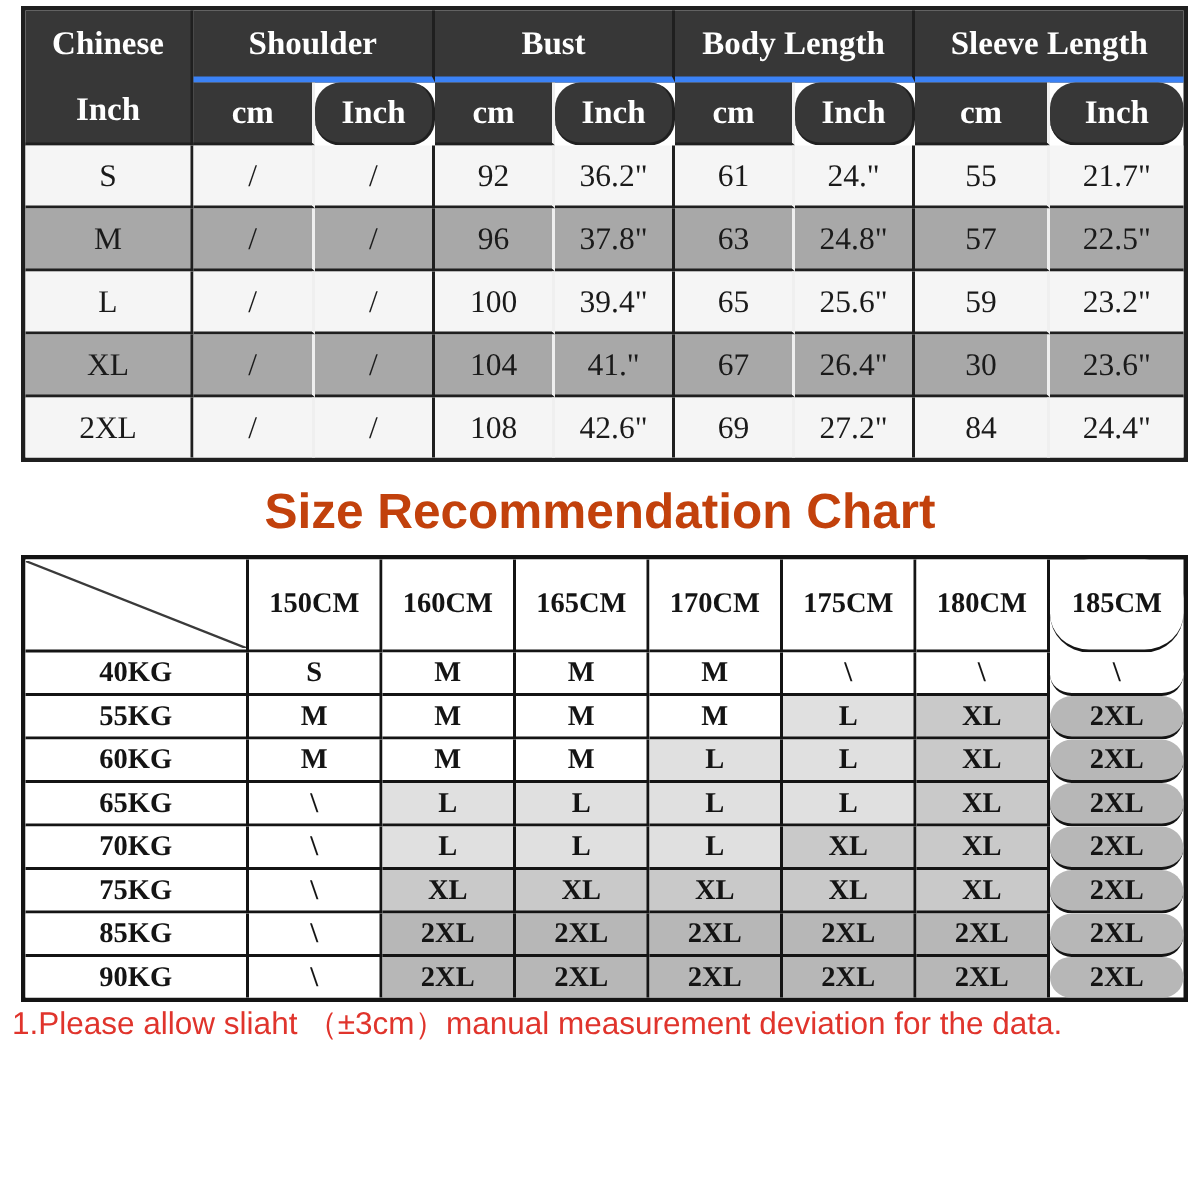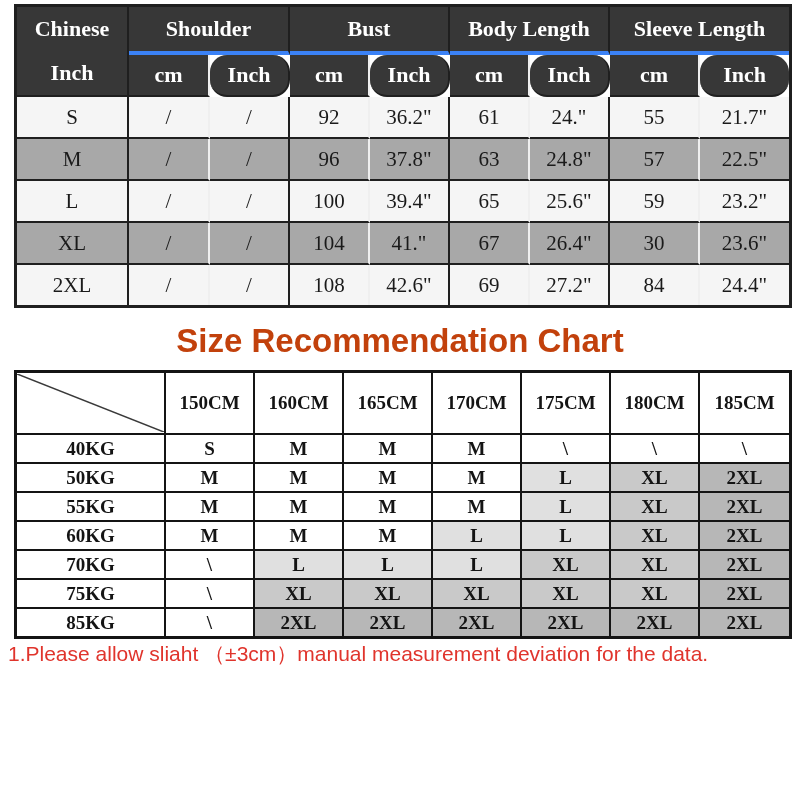--- a/index.html
+++ b/index.html
@@ -57,21 +57,21 @@
   
   .t2{
     margin:0 0 0 14px;width:772px;border:3px solid #141414;
     font-weight:bold;
   }
   .t2 th,.t2 td{
     text-align:center;vertical-align:middle;font-size:19px;color:#141414;
     border-right:2px solid #141414;border-bottom:2px solid #141414;
     background:#ffffff;white-space:nowrap;overflow:hidden;
   }
-  .t2 th:last-child,.t2 td:last-child{border-right:none;}
+  .t2 th:last-child,.t2 td:last-child{border-right:none;border-radius:26px;}
   .t2 tbody tr:last-child th,.t2 tbody tr:last-child td{border-bottom:none;}
   .t2 thead th{height:58px;text-align:center;}
   .t2 tbody th,.t2 tbody td{height:25px;}
   .t2 th.diag{padding:0;position:relative;}
   .t2 th.diag svg{display:block;width:100%;height:100%;}
   .t2 td.sh-l{background:#e0e0e0;}
   .t2 td.sh-xl{background:#c9c9c9;}
   .t2 td.sh-2xl{background:#b7b7b7;}
   
   .notes{
@@ -215,50 +215,50 @@
           <th>40KG</th>
           <td>S</td>
           <td>M</td>
           <td>M</td>
           <td>M</td>
           <td>\</td>
           <td>\</td>
           <td>\</td>
         </tr>
         <tr>
-          <th>50KG</th>
-          <td>M</td>
-          <td>M</td>
-          <td>M</td>
-          <td>M</td>
-          <td class="sh-l">L</td>
-          <td class="sh-xl">XL</td>
-          <td class="sh-2xl">2XL</td>
-        </tr>
-        <tr>
           <th>55KG</th>
           <td>M</td>
           <td>M</td>
           <td>M</td>
           <td>M</td>
           <td class="sh-l">L</td>
           <td class="sh-xl">XL</td>
           <td class="sh-2xl">2XL</td>
         </tr>
         <tr>
           <th>60KG</th>
           <td>M</td>
           <td>M</td>
           <td>M</td>
           <td class="sh-l">L</td>
           <td class="sh-l">L</td>
           <td class="sh-xl">XL</td>
           <td class="sh-2xl">2XL</td>
         </tr>
         <tr>
+          <th>65KG</th>
+          <td>\</td>
+          <td class="sh-l">L</td>
+          <td class="sh-l">L</td>
+          <td class="sh-l">L</td>
+          <td class="sh-l">L</td>
+          <td class="sh-xl">XL</td>
+          <td class="sh-2xl">2XL</td>
+        </tr>
+        <tr>
           <th>70KG</th>
           <td>\</td>
           <td class="sh-l">L</td>
           <td class="sh-l">L</td>
           <td class="sh-l">L</td>
           <td class="sh-xl">XL</td>
           <td class="sh-xl">XL</td>
           <td class="sh-2xl">2XL</td>
         </tr>
         <tr>
@@ -266,20 +266,30 @@
           <td>\</td>
           <td class="sh-xl">XL</td>
           <td class="sh-xl">XL</td>
           <td class="sh-xl">XL</td>
           <td class="sh-xl">XL</td>
           <td class="sh-xl">XL</td>
           <td class="sh-2xl">2XL</td>
         </tr>
         <tr>
           <th>85KG</th>
+          <td>\</td>
+          <td class="sh-2xl">2XL</td>
+          <td class="sh-2xl">2XL</td>
+          <td class="sh-2xl">2XL</td>
+          <td class="sh-2xl">2XL</td>
+          <td class="sh-2xl">2XL</td>
+          <td class="sh-2xl">2XL</td>
+        </tr>
+        <tr>
+          <th>90KG</th>
           <td>\</td>
           <td class="sh-2xl">2XL</td>
           <td class="sh-2xl">2XL</td>
           <td class="sh-2xl">2XL</td>
           <td class="sh-2xl">2XL</td>
           <td class="sh-2xl">2XL</td>
           <td class="sh-2xl">2XL</td>
         </tr>
       </tbody>
   </table>

